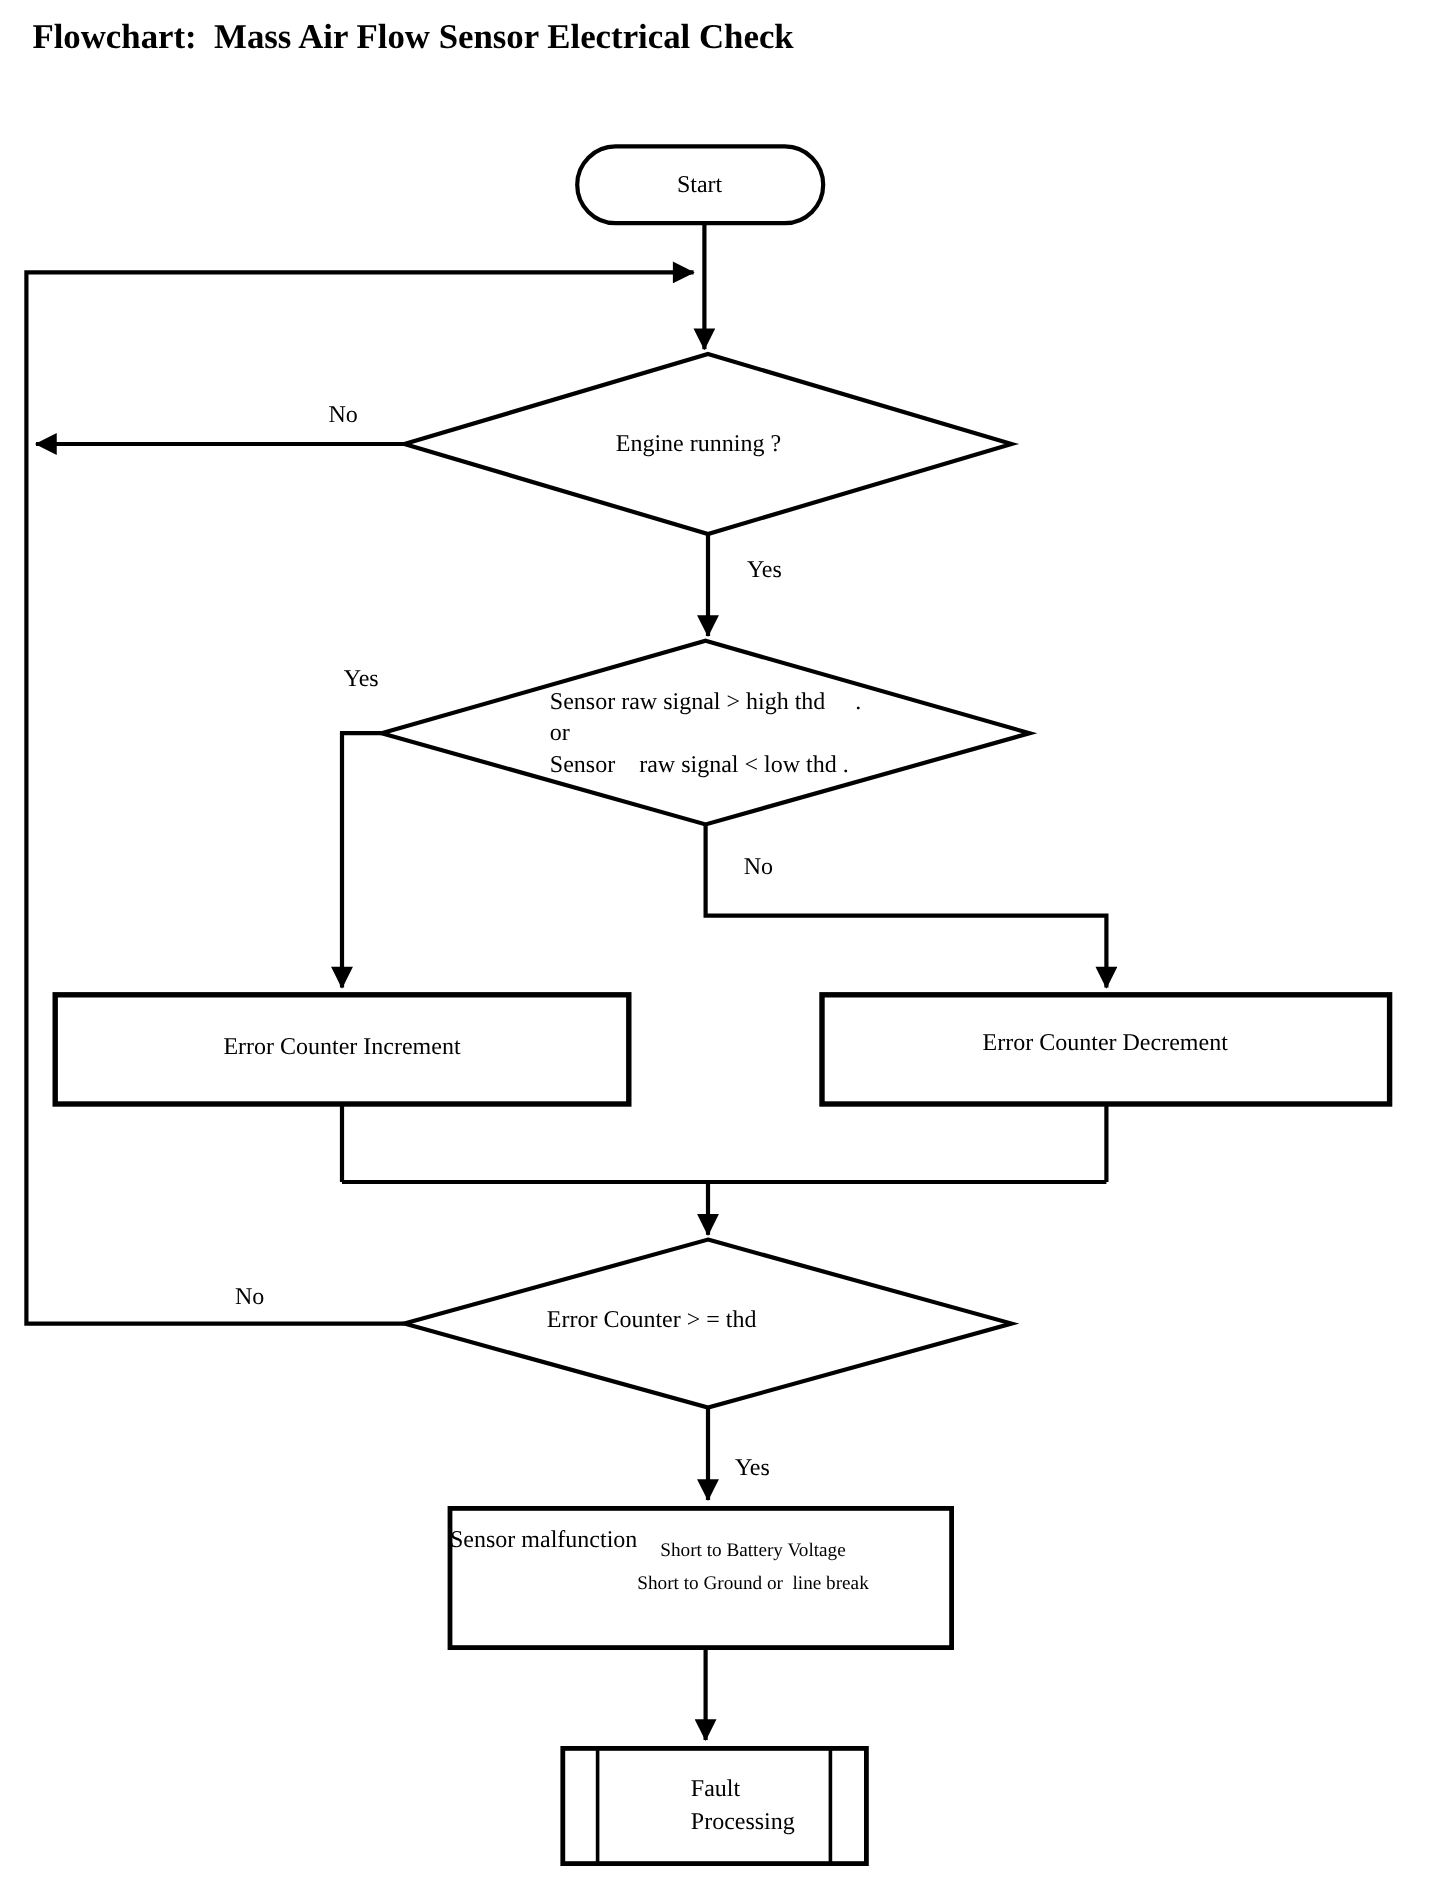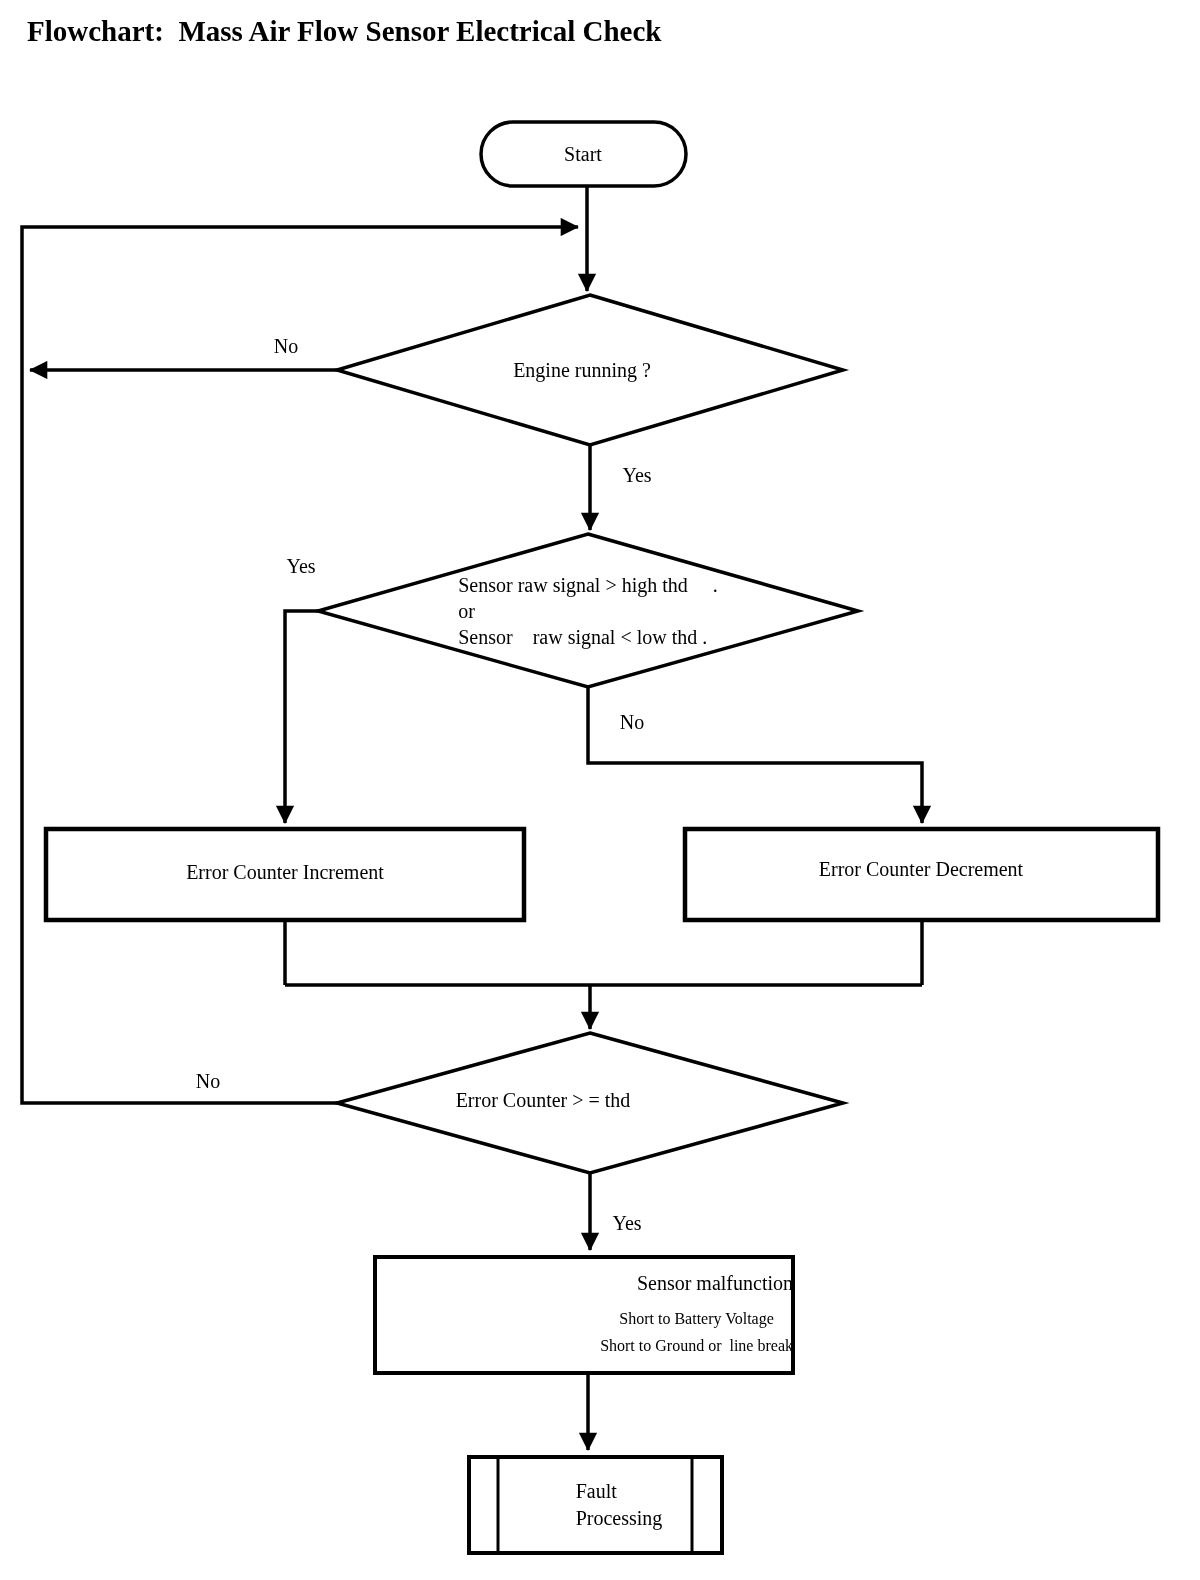--- a/index.html
+++ b/index.html
@@ -41,22 +41,22 @@
     text-align: center;
     white-space: pre-wrap;
   }
   .malf-box {
     position: absolute;
     left: 375px;
     top: 1257px;
     width: 418px;
     height: 116px;
     display: flex;
-    flex-direction: column;
-    align-items: flex-end;
+    flex-direction: row;
+    align-items: flex-start;
     box-sizing: border-box;
     padding-top: 13px;
   }
   .malf-title {
     font-size: 20px;
     line-height: 26px;
     text-align: center;
     white-space: pre-wrap;
   }
   .malf-body {

